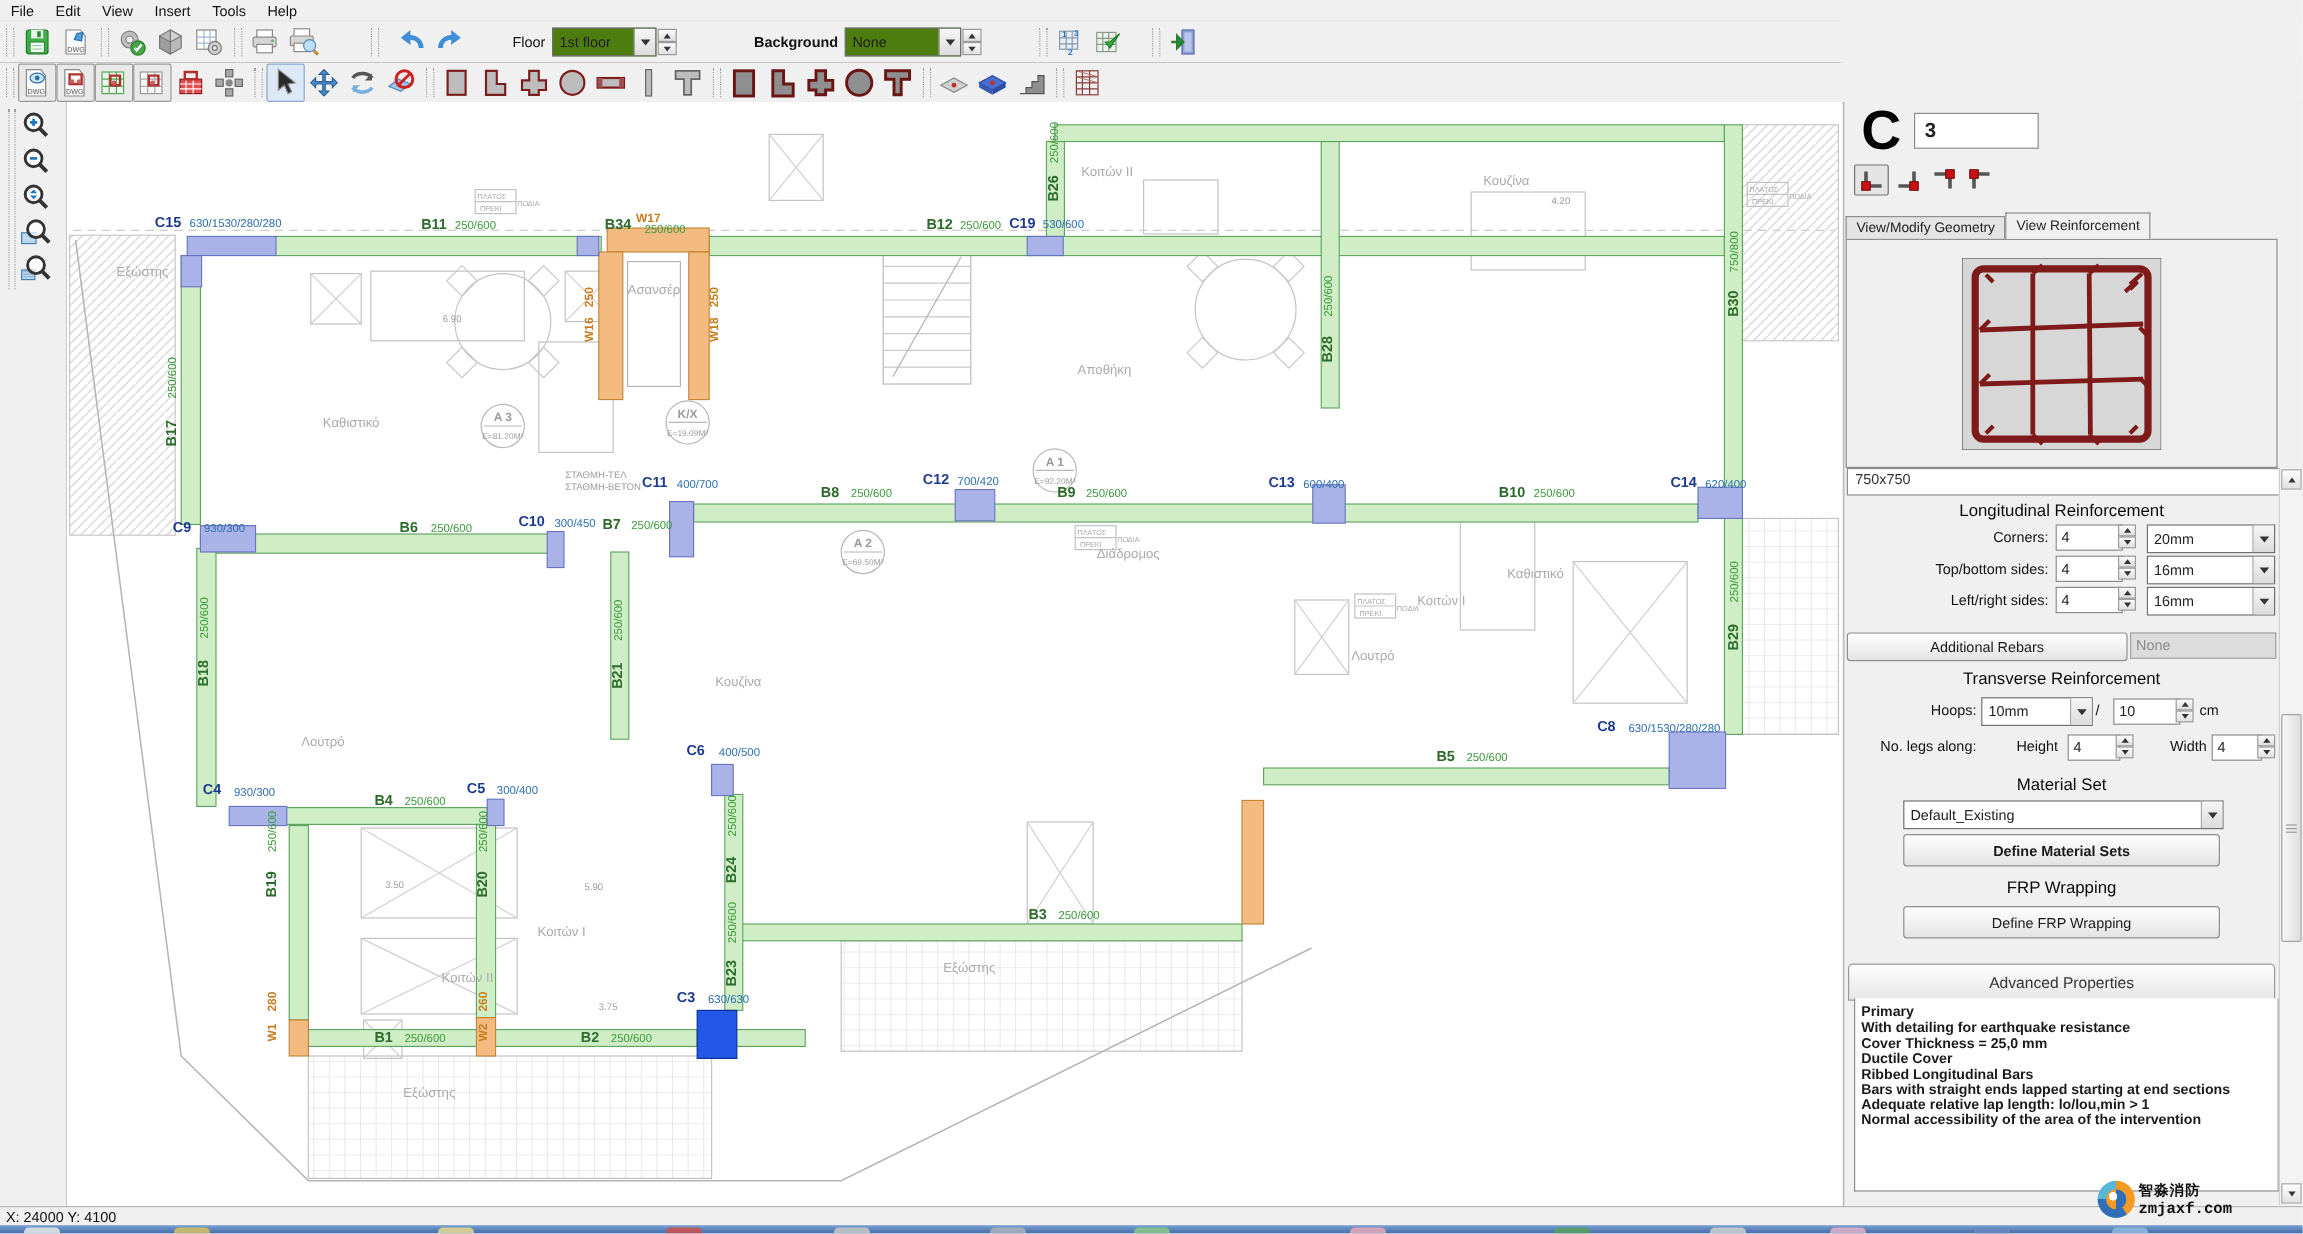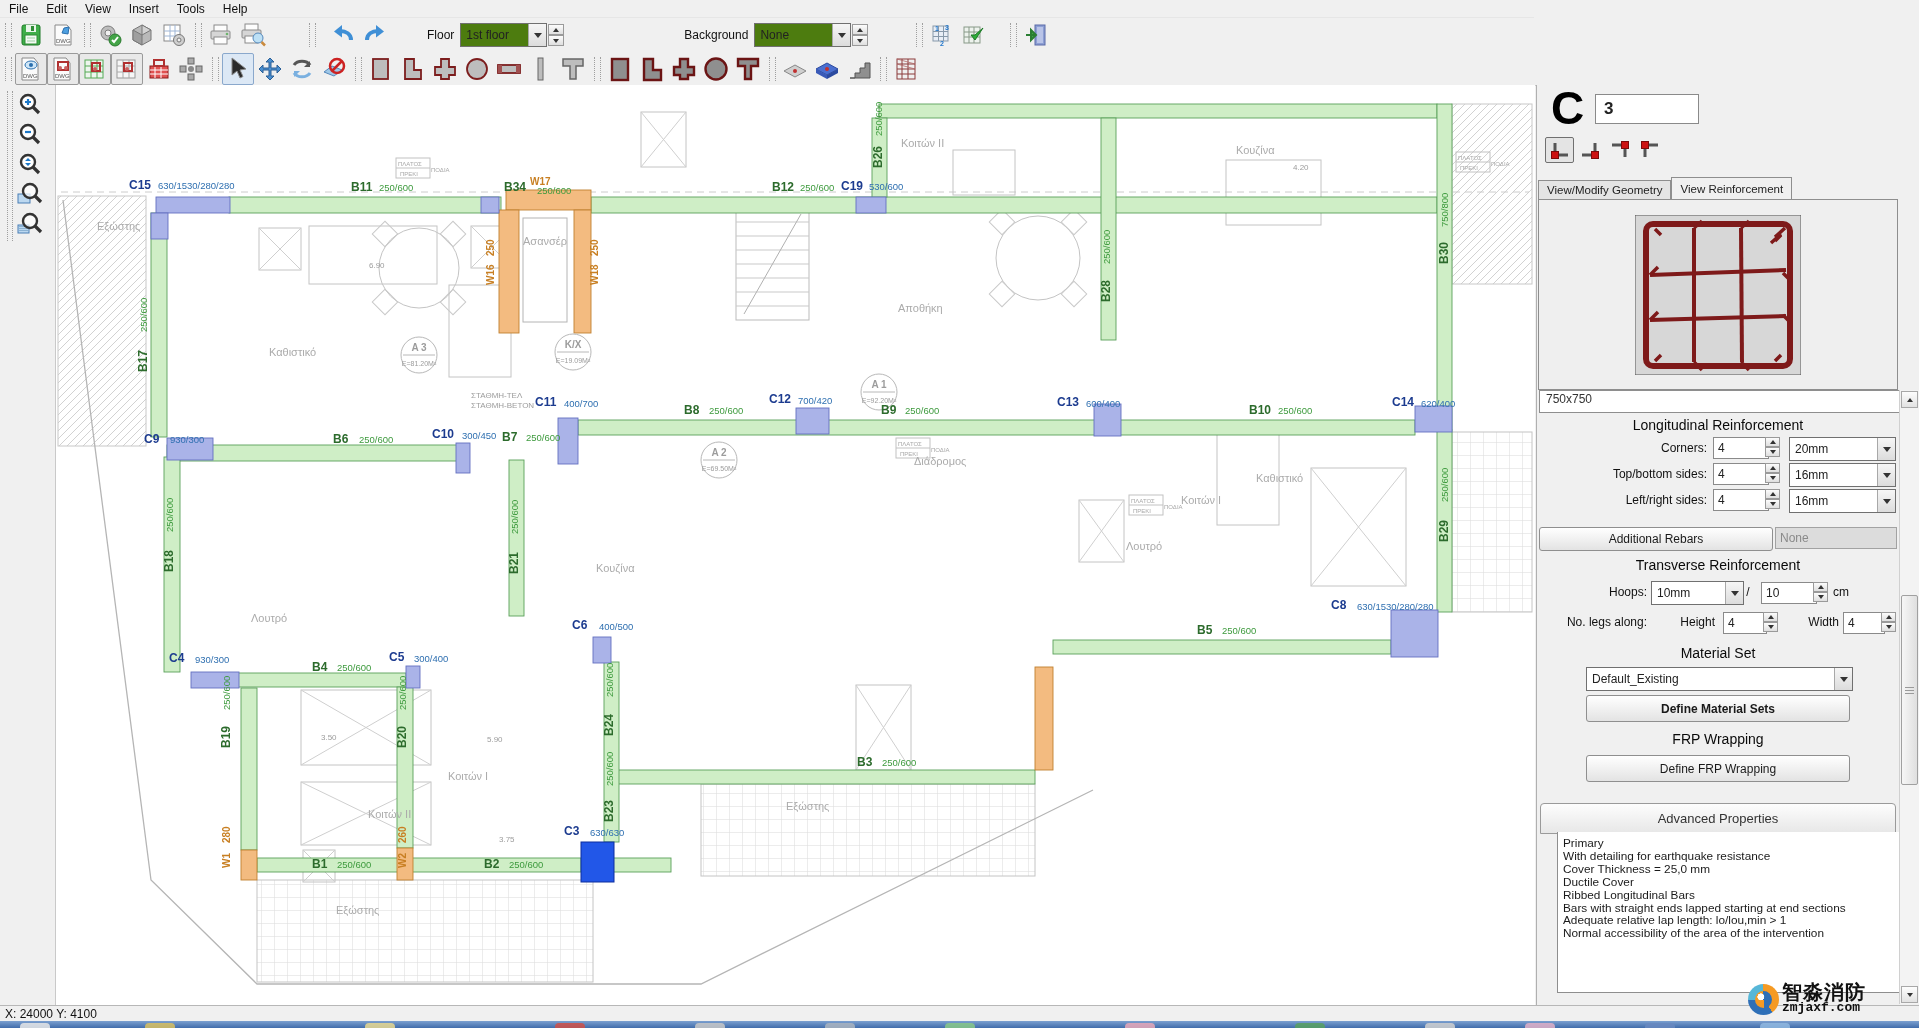--- a/index.html
+++ b/index.html
@@ -52,38 +52,38 @@
   #sizebox{position:absolute;left:2px;top:305px;width:356px;height:21px;background:#fff;border:1px solid #8e8e8e;font-size:12px;display:flex;align-items:flex-start;padding-left:6px;overflow:hidden;line-height:17px;color:#333;}
   .ghead{position:absolute;left:0;width:362px;text-align:center;font-size:14px;font-weight:normal;color:#0a0a0a;}
   .rowlab{position:absolute;font-size:12px;color:#111;text-align:right;}
   .tinput{position:absolute;height:20px;background:#fff;border:1px solid #8a8a8a;font-size:12px;display:flex;align-items:center;padding-left:4px;}
   .tinput.dis{background:#dcdcdc;color:#8a8a8a;border:1px solid #a2a2a2;}
   .pbtn{position:absolute;border:1px solid #8f8f8f;border-radius:3px;background:linear-gradient(#ffffff,#e3e3e3);font-size:12px;display:flex;align-items:center;justify-content:center;color:#1a1a1a;}
   .pcombo{position:absolute;height:22px;background:#fff;border:1px solid #707070;font-size:12px;display:flex;align-items:center;padding-left:5px;}
   .pspin{position:absolute;width:15px;height:20px;display:flex;flex-direction:column;}
   .pspin div{flex:1;border:1px solid #9a9a9a;background:linear-gradient(#fcfcfc,#dfdfdf);display:flex;align-items:center;justify-content:center;}
   #advhead{position:absolute;left:3px;top:718px;width:354px;height:29px;border:1px solid #9a9a9a;border-radius:4px 4px 0 0;background:linear-gradient(#fdfdfd,#e7e7e7);font-size:13px;color:#333;display:flex;align-items:center;justify-content:center;}
-  #advbox{position:absolute;left:20px;top:747px;width:354px;height:161px;background:#fff;border:1px solid #8e8e8e;border-top:none;padding:5px 0 0 5px;box-sizing:border-box;}
+  #advbox{position:absolute;left:8px;top:747px;width:354px;height:161px;background:#fff;border:1px solid #8e8e8e;border-top:none;padding:5px 0 0 5px;box-sizing:border-box;font-weight:bold;}
   #advbox div{font-size:11.8px;color:#1a1a1a;line-height:12.9px;white-space:nowrap;}
   
   #pscroll{position:absolute;left:362px;top:305px;width:19px;height:614px;background:#f3f3f3;border-left:1px solid #d0d0d0;}
   .sarrow{position:absolute;left:1px;width:17px;height:17px;background:linear-gradient(#fdfdfd,#e2e2e2);border:1px solid #a8a8a8;box-sizing:border-box;display:flex;align-items:center;justify-content:center;}
   #sthumb{position:absolute;left:1px;top:205px;width:17px;height:190px;background:linear-gradient(90deg,#f6f6f6,#dfdfdf);border:1px solid #a0a0a0;border-radius:2px;box-sizing:border-box;display:flex;flex-direction:column;align-items:center;justify-content:center;gap:2px;}
   #sthumb i{display:block;width:9px;height:1px;background:#9a9a9a;}
   
   #statusbar{position:absolute;left:0;top:1005px;width:1919px;height:16px;background:#f0f0f0;border-top:1px solid #b7b7b7;display:flex;align-items:center;}
   #statusbar span{margin-left:5px;font-size:12px;color:#111;}
   #taskbar{position:absolute;left:0;top:1021px;width:1919px;height:7px;background:linear-gradient(#7ba0d0,#416cab);overflow:hidden;}
   .tk{position:absolute;top:2px;width:30px;height:26px;border-radius:4px;opacity:.85;}
   
   #watermark{position:absolute;left:1748px;top:984px;width:170px;height:36px;z-index:60;display:flex;align-items:flex-start;}
   #wmlogo{width:31px;height:31px;border-radius:50%;background:conic-gradient(#f59a23 0 40%,#2e6fb7 40% 75%,#57b7d8 75% 100%);position:relative;flex:0 0 auto;}
   #wmlogo:after{content:"";position:absolute;left:7px;top:7px;width:17px;height:17px;border-radius:50%;background:radial-gradient(circle at 35% 35%,#ffffff 0 22%,transparent 23%),conic-gradient(#2e6fb7 0 50%,#f59a23 50% 100%);}
   #wmtext{margin-left:3px;}
-  #wm1{font-size:20px;font-weight:bold;color:#111;line-height:17px;letter-spacing:1px;}
+  #wm1{font-size:12px;font-weight:bold;color:#111;line-height:17px;letter-spacing:1px;}
   #wm2{font-size:13px;font-weight:bold;color:#111;font-family:"Liberation Mono","DejaVu Sans Mono",monospace;line-height:14px;}
   svg{display:block;}
 </style>
 </head>
 <body>
 
 <div id="menubar">
     <span class="menu-item">File</span>
     <span class="menu-item">Edit</span>
     <span class="menu-item">View</span>
@@ -174,21 +174,21 @@
       </span>
   </div>
   <div class="spin">
       <div>
         <span class="tri-u"></span>
       </div>
       <div>
         <span class="tri-d2"></span>
       </div>
     </div>
-  <span class="tlabel" style="margin-left:120px;">Background</span>
+  <span class="tlabel" style="margin-left:64px;font-weight:bold;">Background</span>
   <div class="combo" style="width:90px;">
     <span>None</span>
       <span class="carr">
         <span class="tri-d"></span>
       </span>
   </div>
   <div class="spin">
       <div>
         <span class="tri-u"></span>
       </div>

